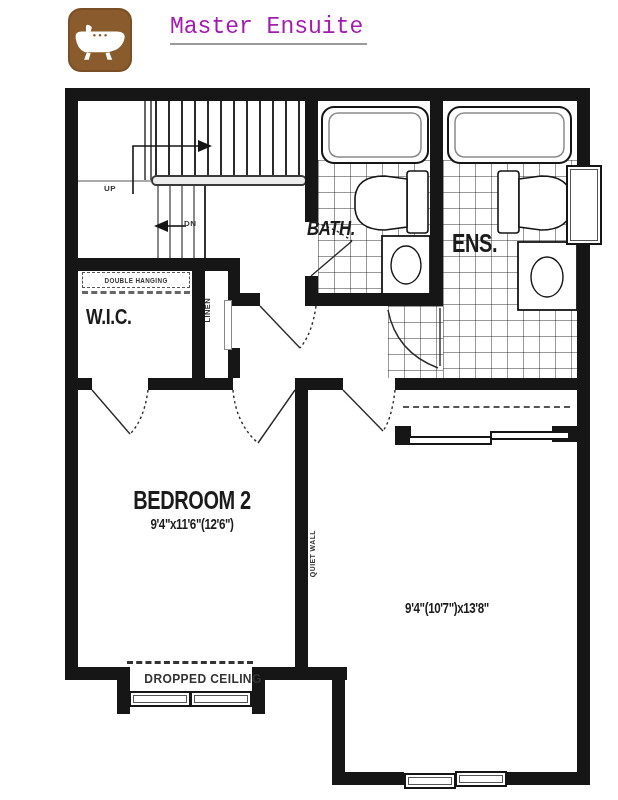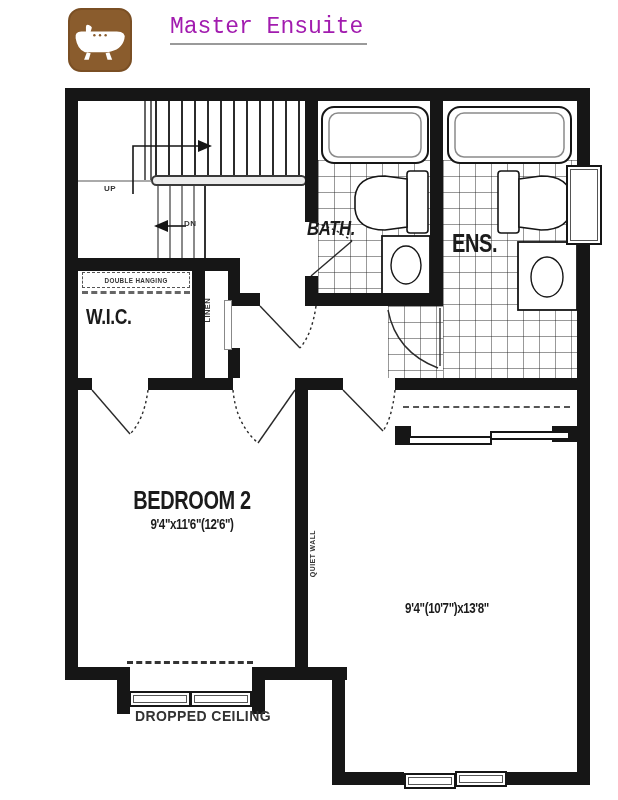--- a/index.html
+++ b/index.html
@@ -193,15 +193,15 @@
 
   <div class="cl" style="left:192px;top:500px;font-size:25px;"><span class="cc">BEDROOM 2</span></div>
   <div class="cl" style="left:192px;top:524px;font-size:14.5px;"><span class="cc">9'4"x11'6"(12'6")</span></div>
 
   <div class="cl" style="left:447px;top:608px;font-size:14.5px;"><span class="cc">9'4"(10'7")x13'8"</span></div>
 
   <div class="ann" style="left:104px;top:184px;font-size:8px;">UP</div>
   <div class="ann" style="left:184px;top:219px;font-size:8px;">DN</div>
   <div class="ann vt" style="left:309px;top:530px;font-size:7px;">QUIET WALL</div>
   <div class="ann vt" style="left:203px;top:298px;font-size:7.5px;">LINEN</div>
-  <div class="ann" style="left:190px;top:708px;font-size:14px;transform:translateX(-50%);padding-left:26px;">DROPPED CEILING</div>
+  <div class="ann" style="left:190px;top:672px;font-size:12px;transform:translateX(-50%);padding-left:26px;">DROPPED CEILING</div>
 
 </div>
 
 </body></html>

